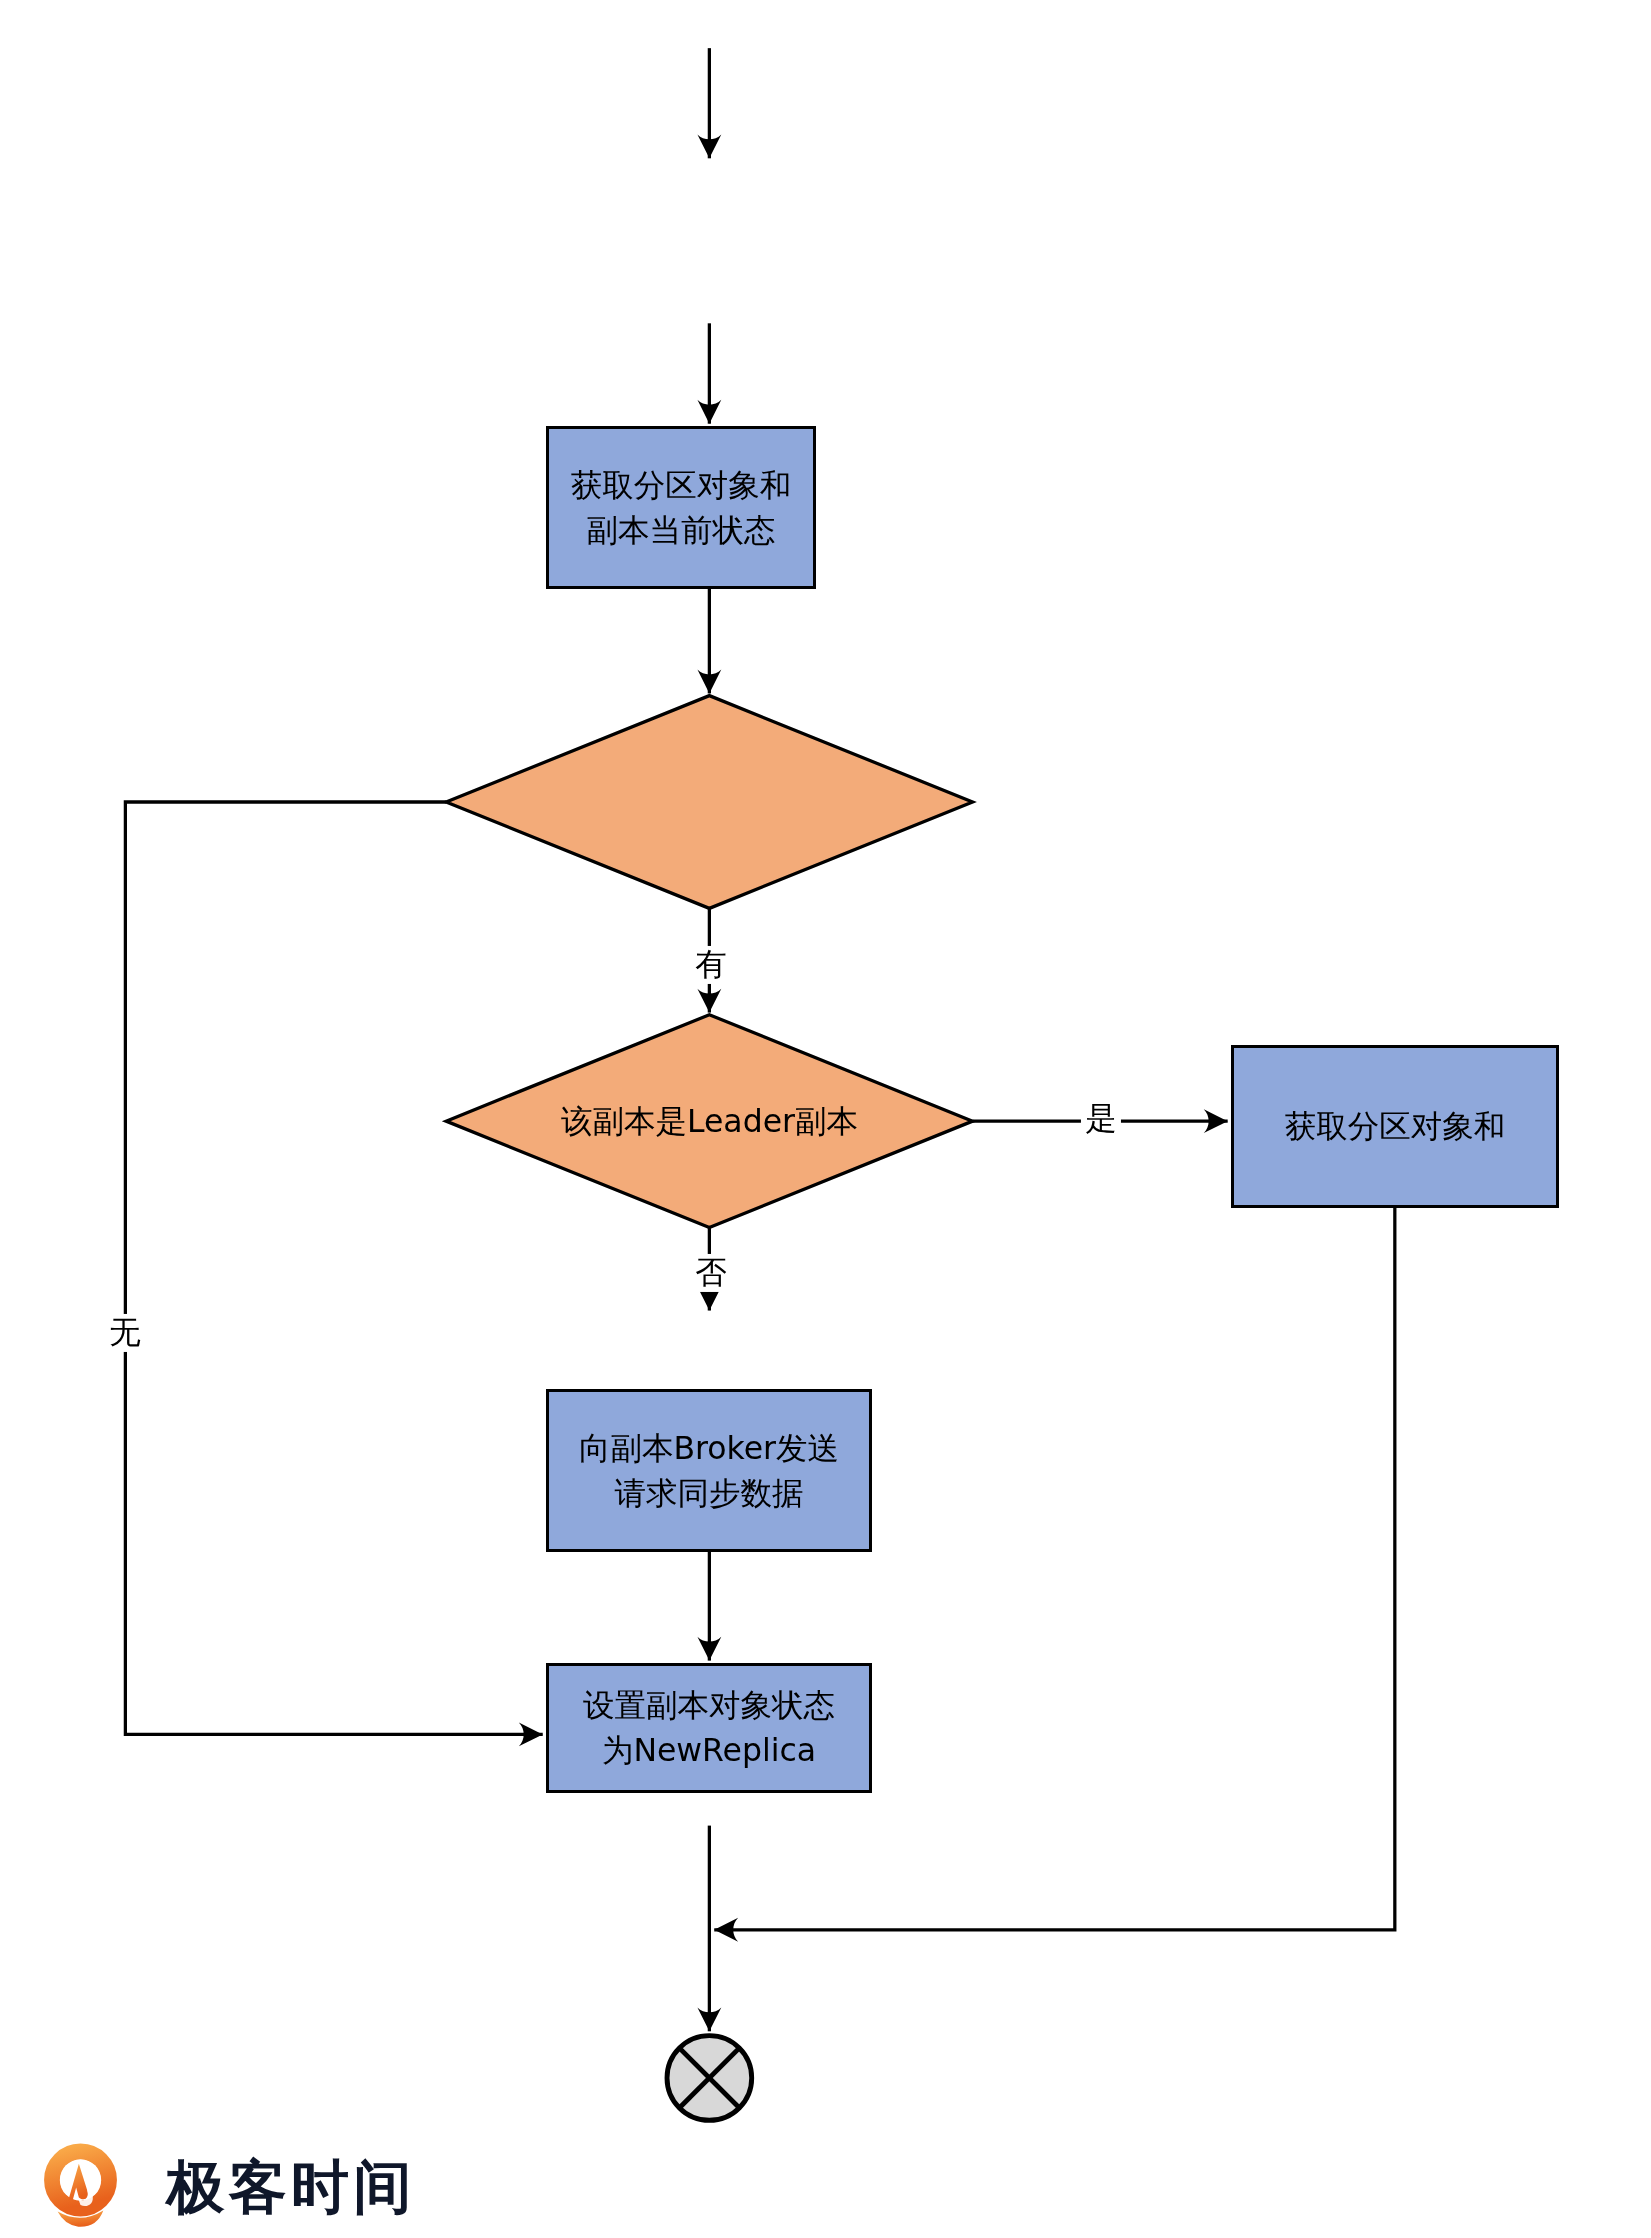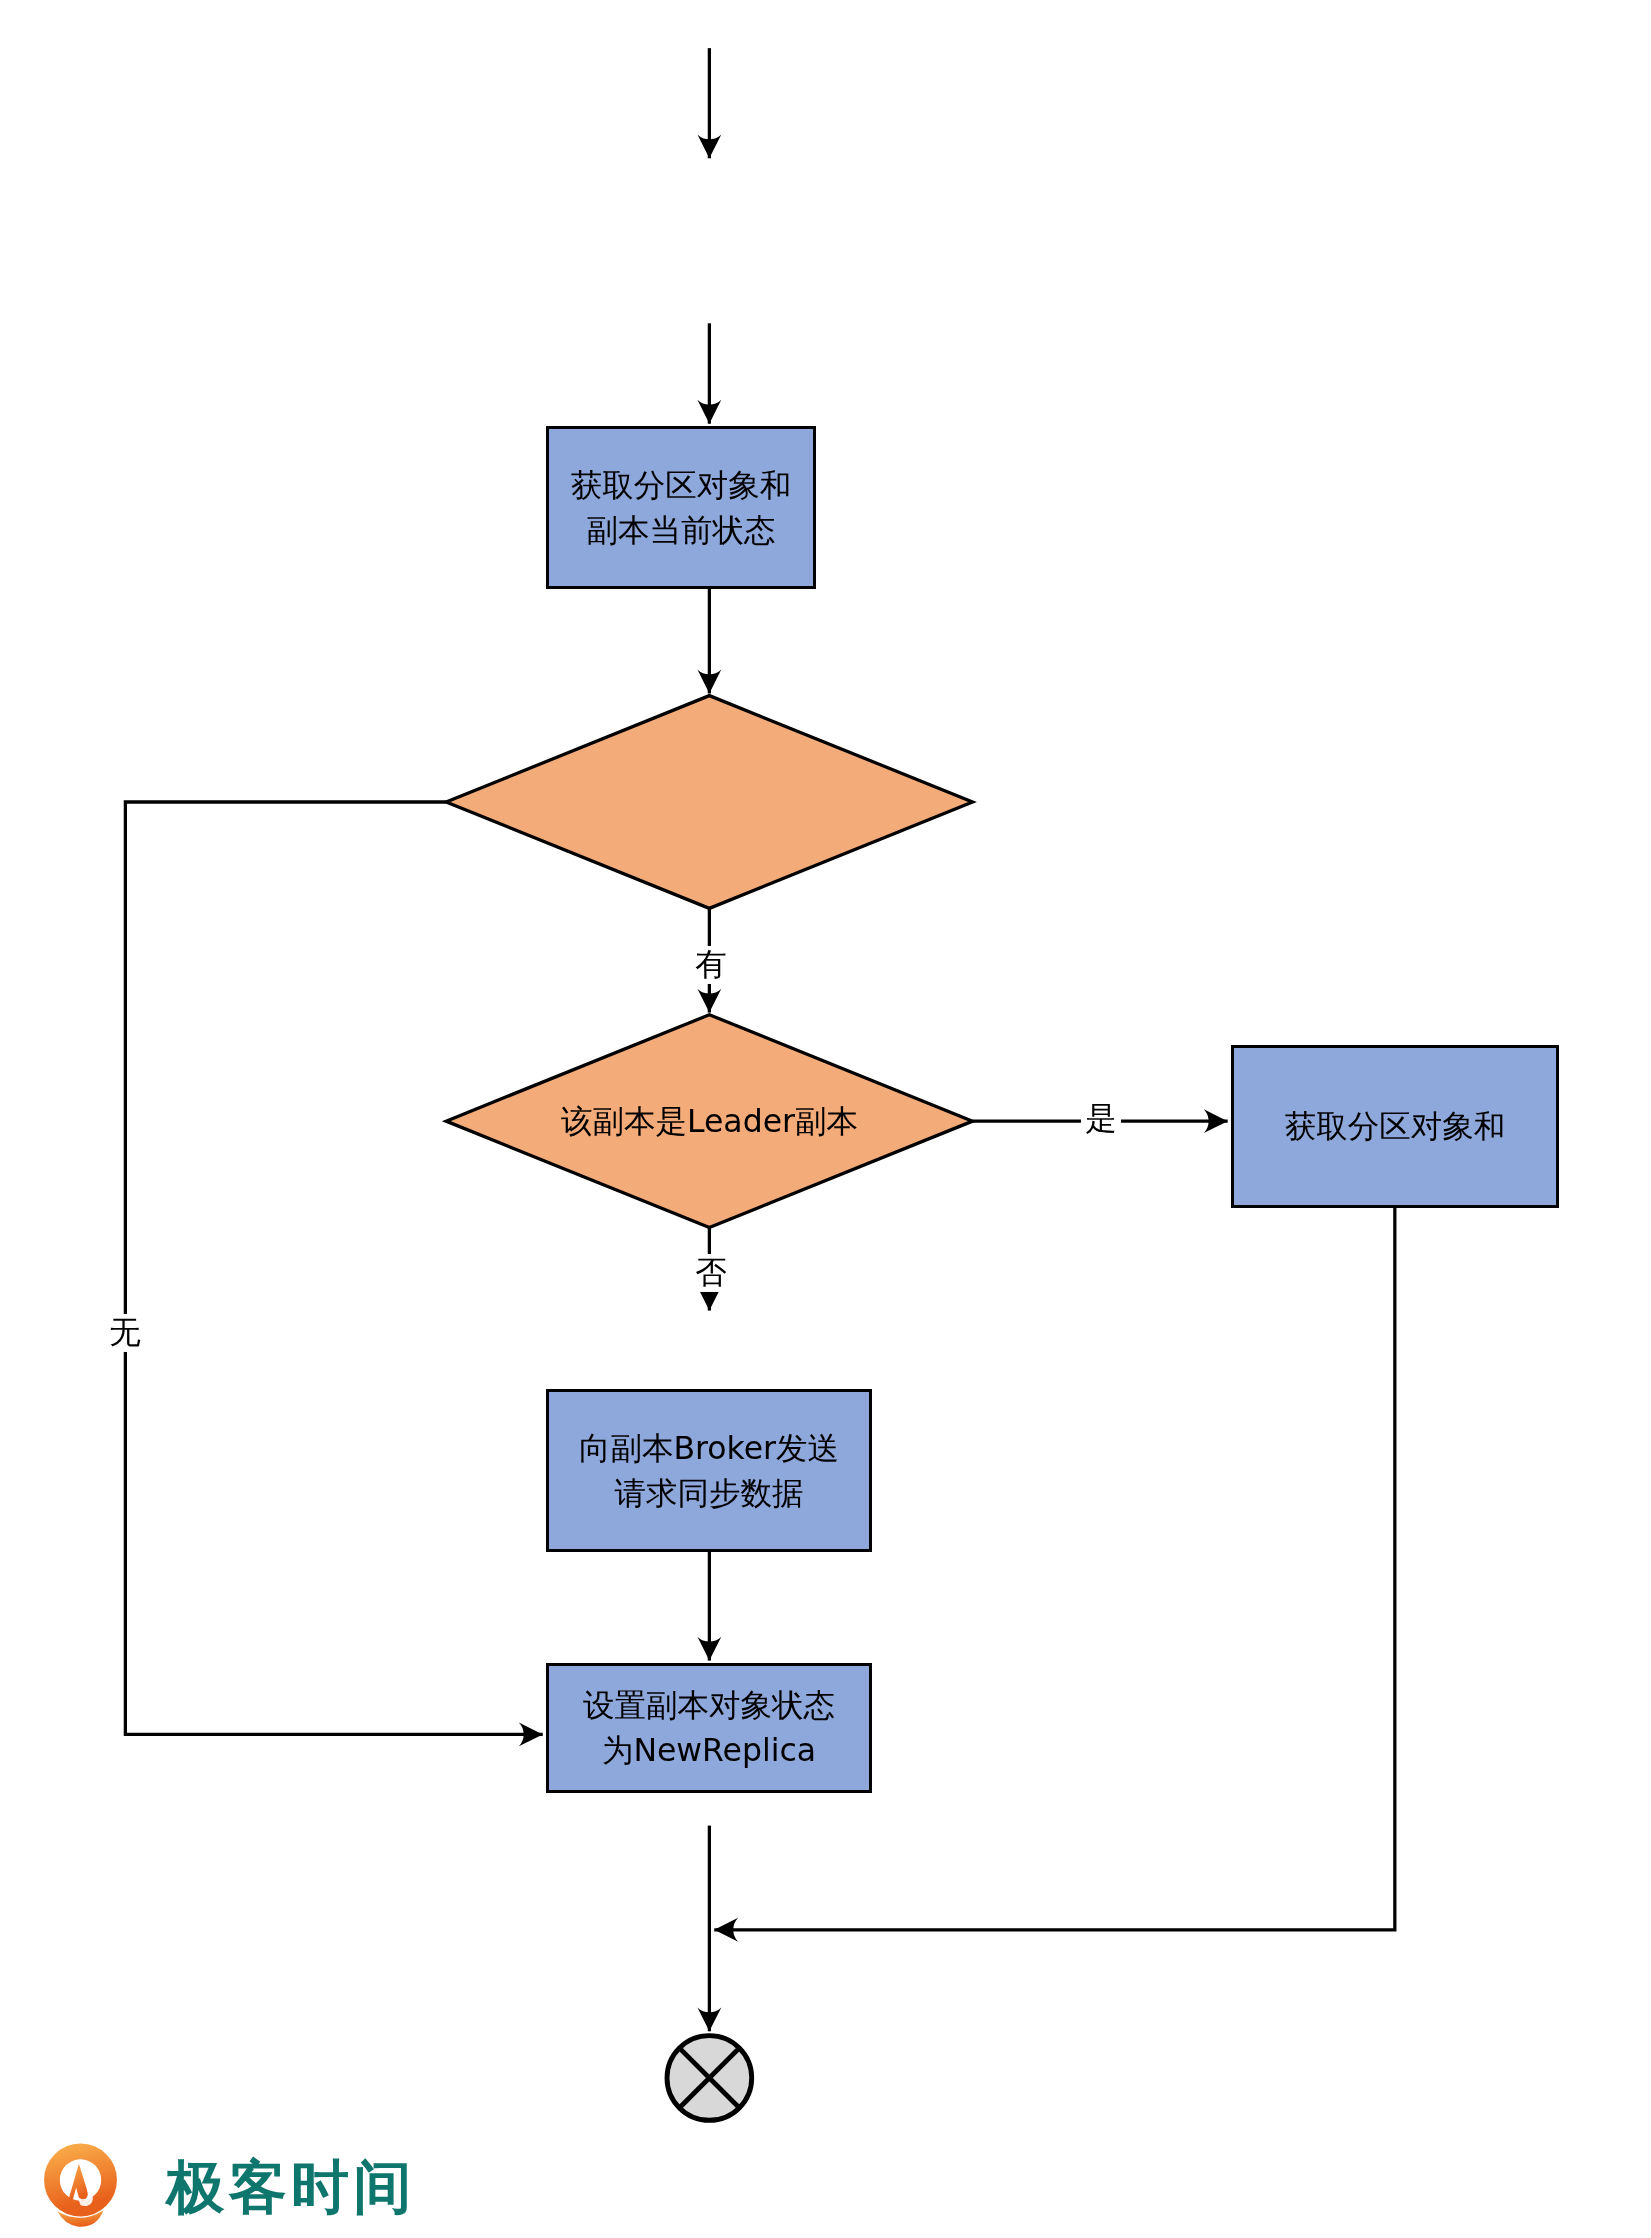--- a/index.html
+++ b/index.html
@@ -58,21 +58,21 @@
   }
   .logo {
     position: absolute;
     left: 26px;
     top: 2143px;
     height: 87px;
     display: flex;
     align-items: center;
   }
   .logo-text {
-    color: #0f766e;
+    color: #0f172a;
     font-size: 58px;
     font-weight: bold;
     letter-spacing: 4.3px;
     margin-left: 31.5px;
     line-height: 1;
   }
 </style>
 </head>
 <body>
 

